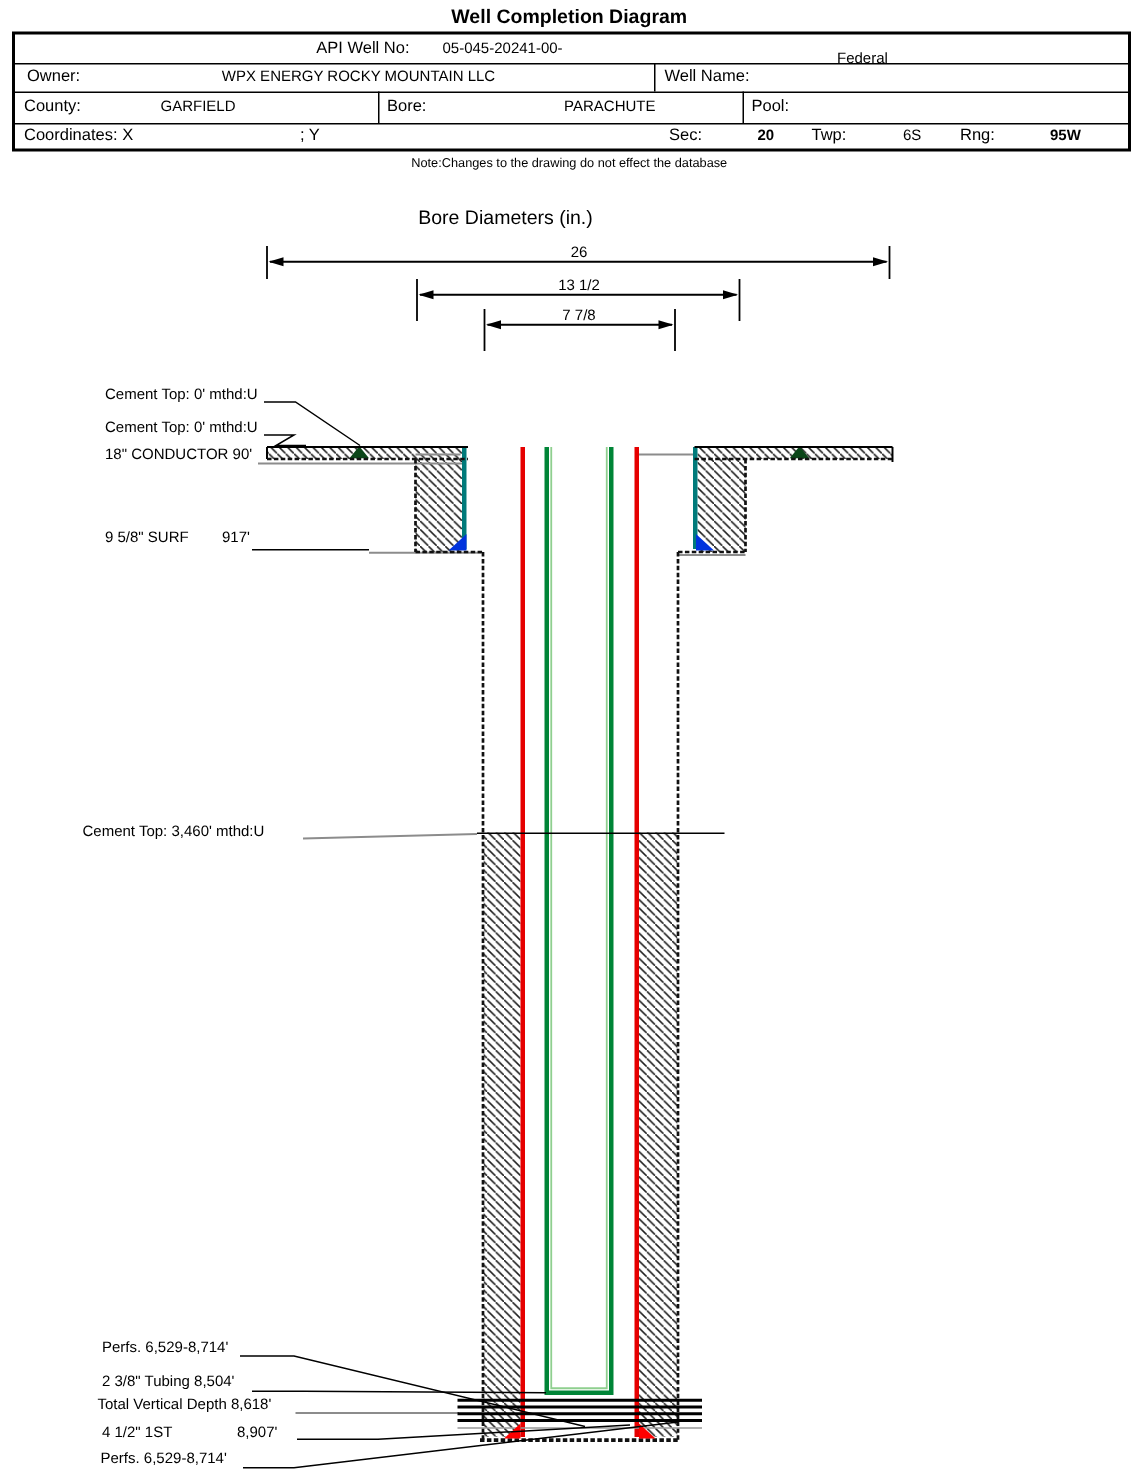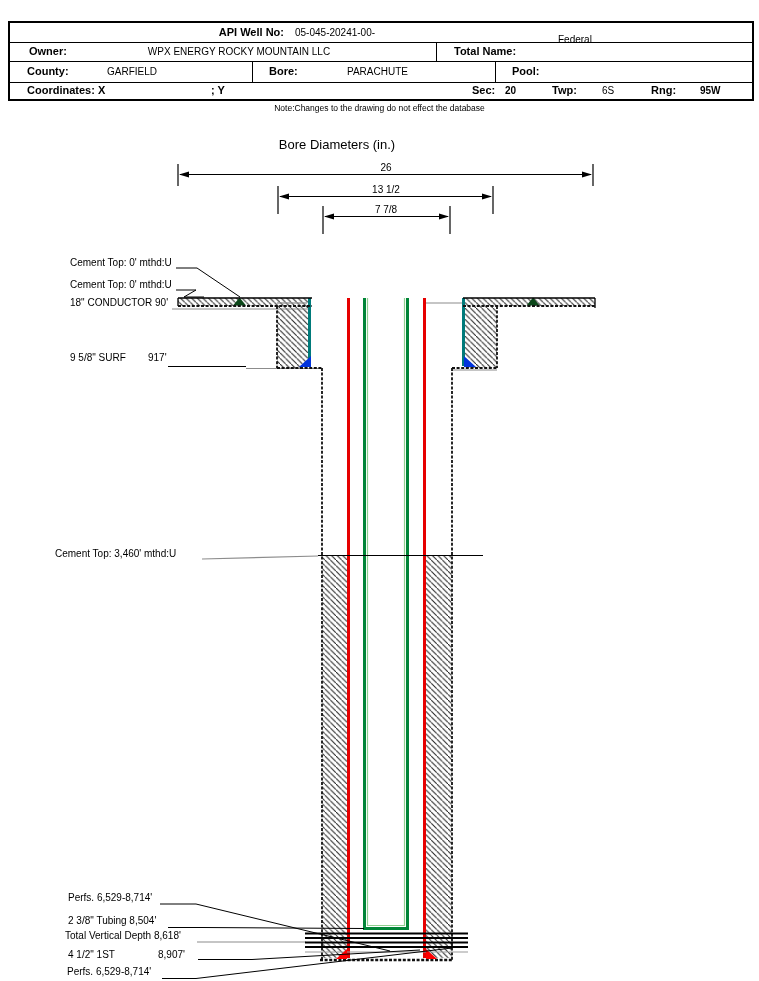--- a/index.html
+++ b/index.html
@@ -4,60 +4,61 @@
 <style>
   html,body{margin:0;padding:0;background:#ffffff;}
   #page{position:relative;width:759px;height:981px;background:#fff;
         font-family:"Liberation Sans",sans-serif;color:#000;overflow:hidden;}
   .abs{position:absolute;}
   
   #doc-title{left:0;top:3px;width:759px;text-align:center;font-size:13px;font-weight:bold;}
   #hdr-table{left:8px;top:21px;width:742px;height:76px;border:2px solid #000;}
   .rowline{left:0;width:742px;height:0;border-top:1.5px solid #000;}
   .vline{width:0;border-left:1.5px solid #000;}
-  .lbl{font-weight:bold;font-size:11px;white-space:nowrap;margin-left:11px;}
+  .lbl{font-weight:normal;font-size:11px;white-space:nowrap;}
   .val{font-size:10px;white-space:nowrap;}
   #note{left:0;top:103px;width:759px;text-align:center;font-size:8.5px;}
   svg text{font-family:"Liberation Sans",sans-serif;}
   .ann{font-size:10px;fill:#000;}
   .dim{font-size:10px;fill:#000;}
   .bore-title{font-size:13px;fill:#000;}
 </style>
 </head>
 <body>
 
 <div id="page">
 
+  <div class="abs" id="doc-title">Well Completion Diagram</div>
 
   <div class="abs" id="hdr-table">
     <div class="abs rowline" style="top:19px;"></div>
     <div class="abs rowline" style="top:38px;"></div>
     <div class="abs rowline" style="top:59px;"></div>
     <div class="abs vline" style="left:426px;top:19px;height:19px;"></div>
     <div class="abs vline" style="left:242px;top:38px;height:21px;"></div>
     <div class="abs vline" style="left:485px;top:38px;height:21px;"></div>
 
     <div class="abs lbl" style="left:0;top:3px;width:263px;text-align:right;">API Well No:</div>
     <div class="abs val" style="left:285px;top:4px;">05-045-20241-00-</div>
 
     <div class="abs lbl" style="left:8px;top:22px;">Owner:</div>
     <div class="abs val" style="left:104px;top:23px;width:250px;text-align:center;">WPX ENERGY ROCKY MOUNTAIN LLC</div>
-    <div class="abs lbl" style="left:433px;top:22px;">Total Name:</div>
+    <div class="abs lbl" style="left:433px;top:22px;">Well Name:</div>
     <div class="abs val" style="left:548px;top:11px;">Federal</div>
 
     <div class="abs lbl" style="left:6px;top:42px;">County:</div>
     <div class="abs val" style="left:97px;top:43px;width:110px;text-align:left;">GARFIELD</div>
     <div class="abs lbl" style="left:248px;top:42px;">Bore:</div>
-    <div class="abs val" style="left:337px;top:43px;width:90px;text-align:left;">PARACHUTE</div>
+    <div class="abs val" style="left:337px;top:43px;width:90px;text-align:right;">PARACHUTE</div>
     <div class="abs lbl" style="left:491px;top:42px;">Pool:</div>
     <div class="abs val" style="left:540px;top:43px;"></div>
 
     <div class="abs lbl" style="left:6px;top:61px;">Coordinates: X</div>
     <div class="abs lbl" style="left:190px;top:61px;">; Y</div>
-    <div class="abs lbl" style="left:451px;top:61px;">Sec:</div>
+    <div class="abs lbl" style="left:436px;top:61px;">Sec:</div>
     <div class="abs val" style="left:495px;top:62px;font-weight:bold;">20</div>
     <div class="abs lbl" style="left:531px;top:61px;">Twp:</div>
     <div class="abs val" style="left:592px;top:62px;">6S</div>
     <div class="abs lbl" style="left:630px;top:61px;">Rng:</div>
     <div class="abs val" style="left:690px;top:62px;font-weight:bold;">95W</div>
   </div>
 
   <div class="abs" id="note">Note:Changes to the drawing do not effect the database</div>
 
   <svg class="abs" style="left:0;top:0;" width="759" height="981" viewBox="0 0 759 981">

